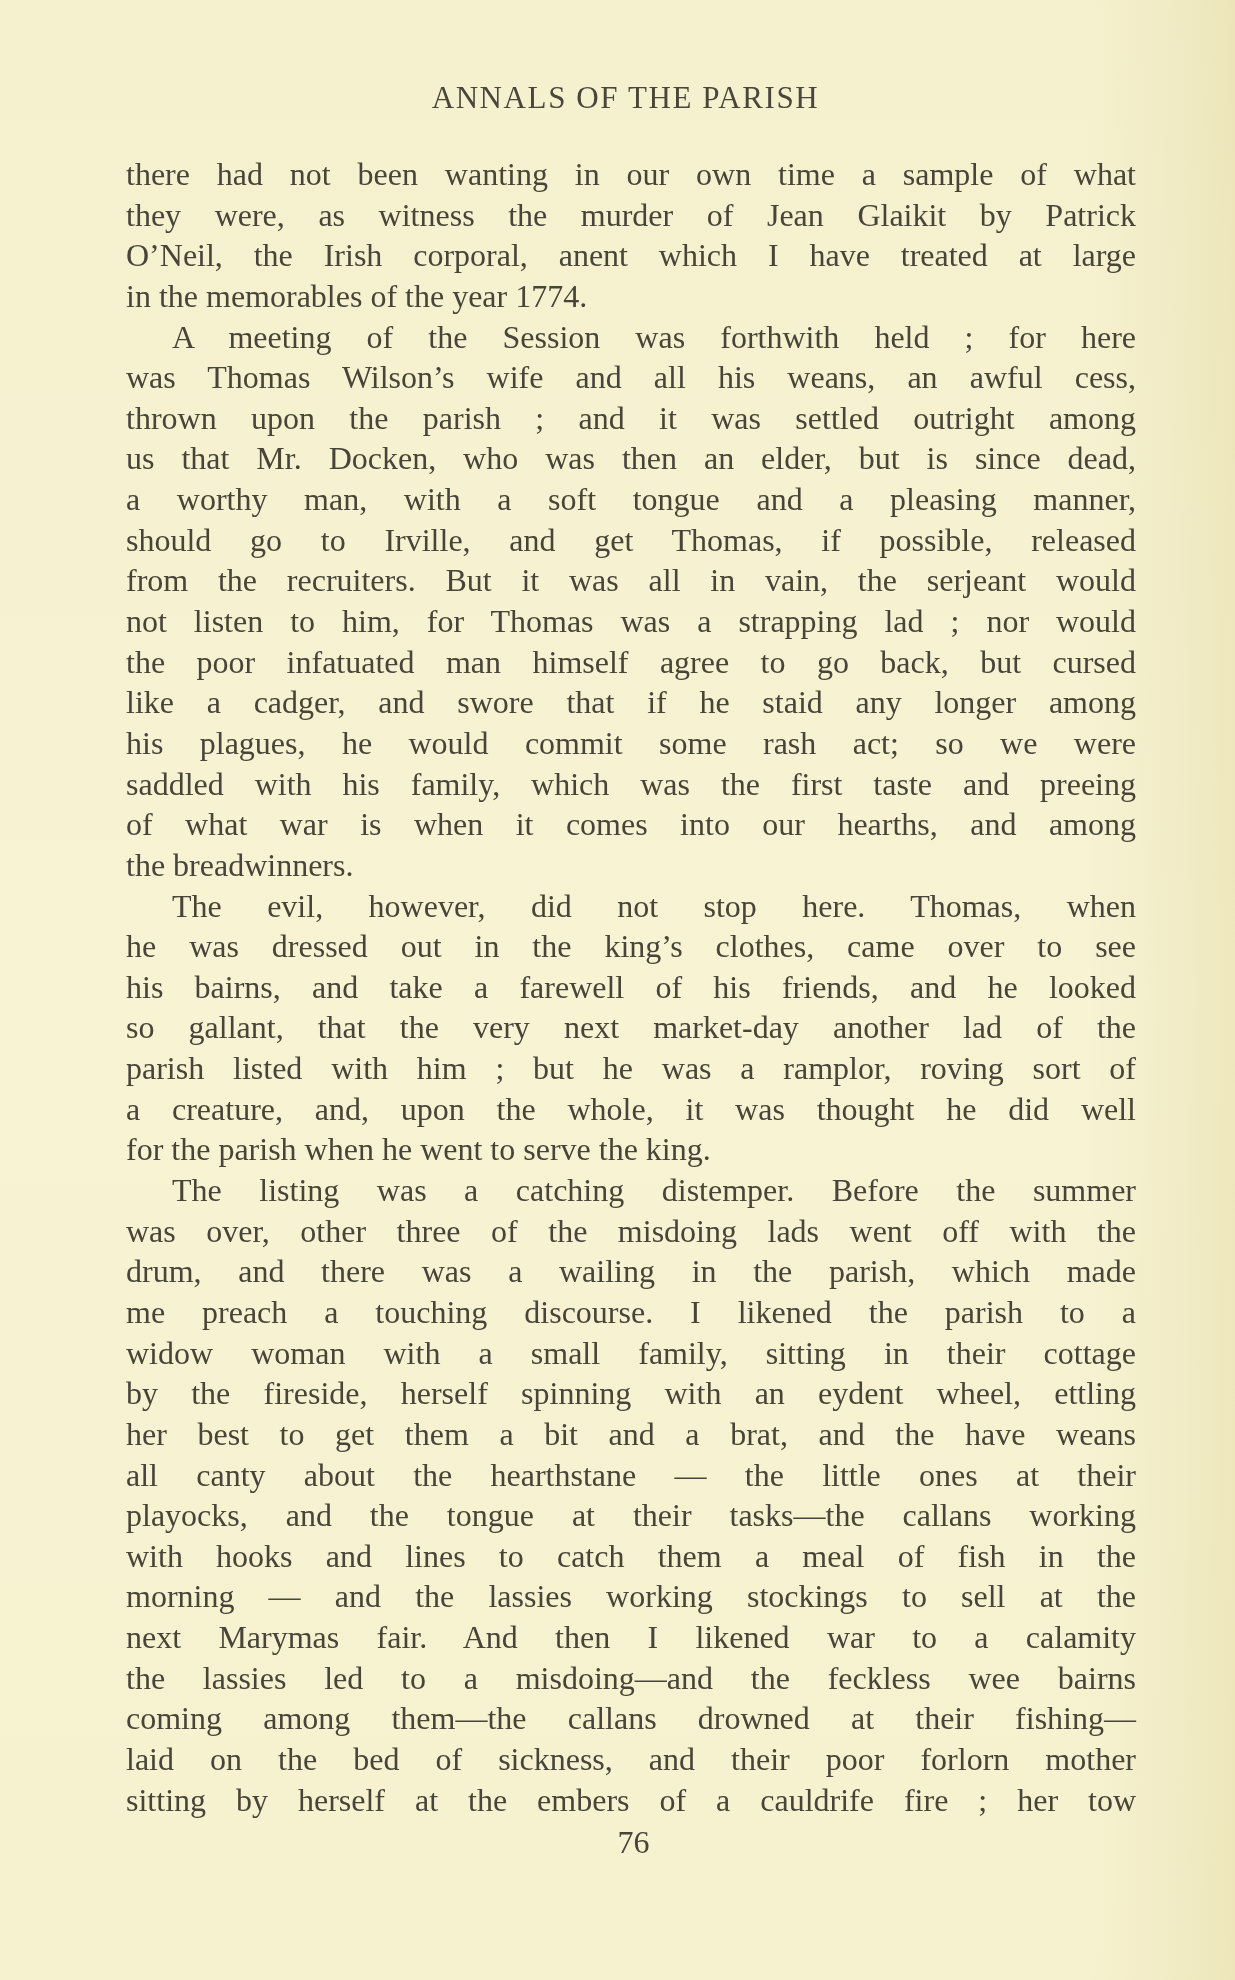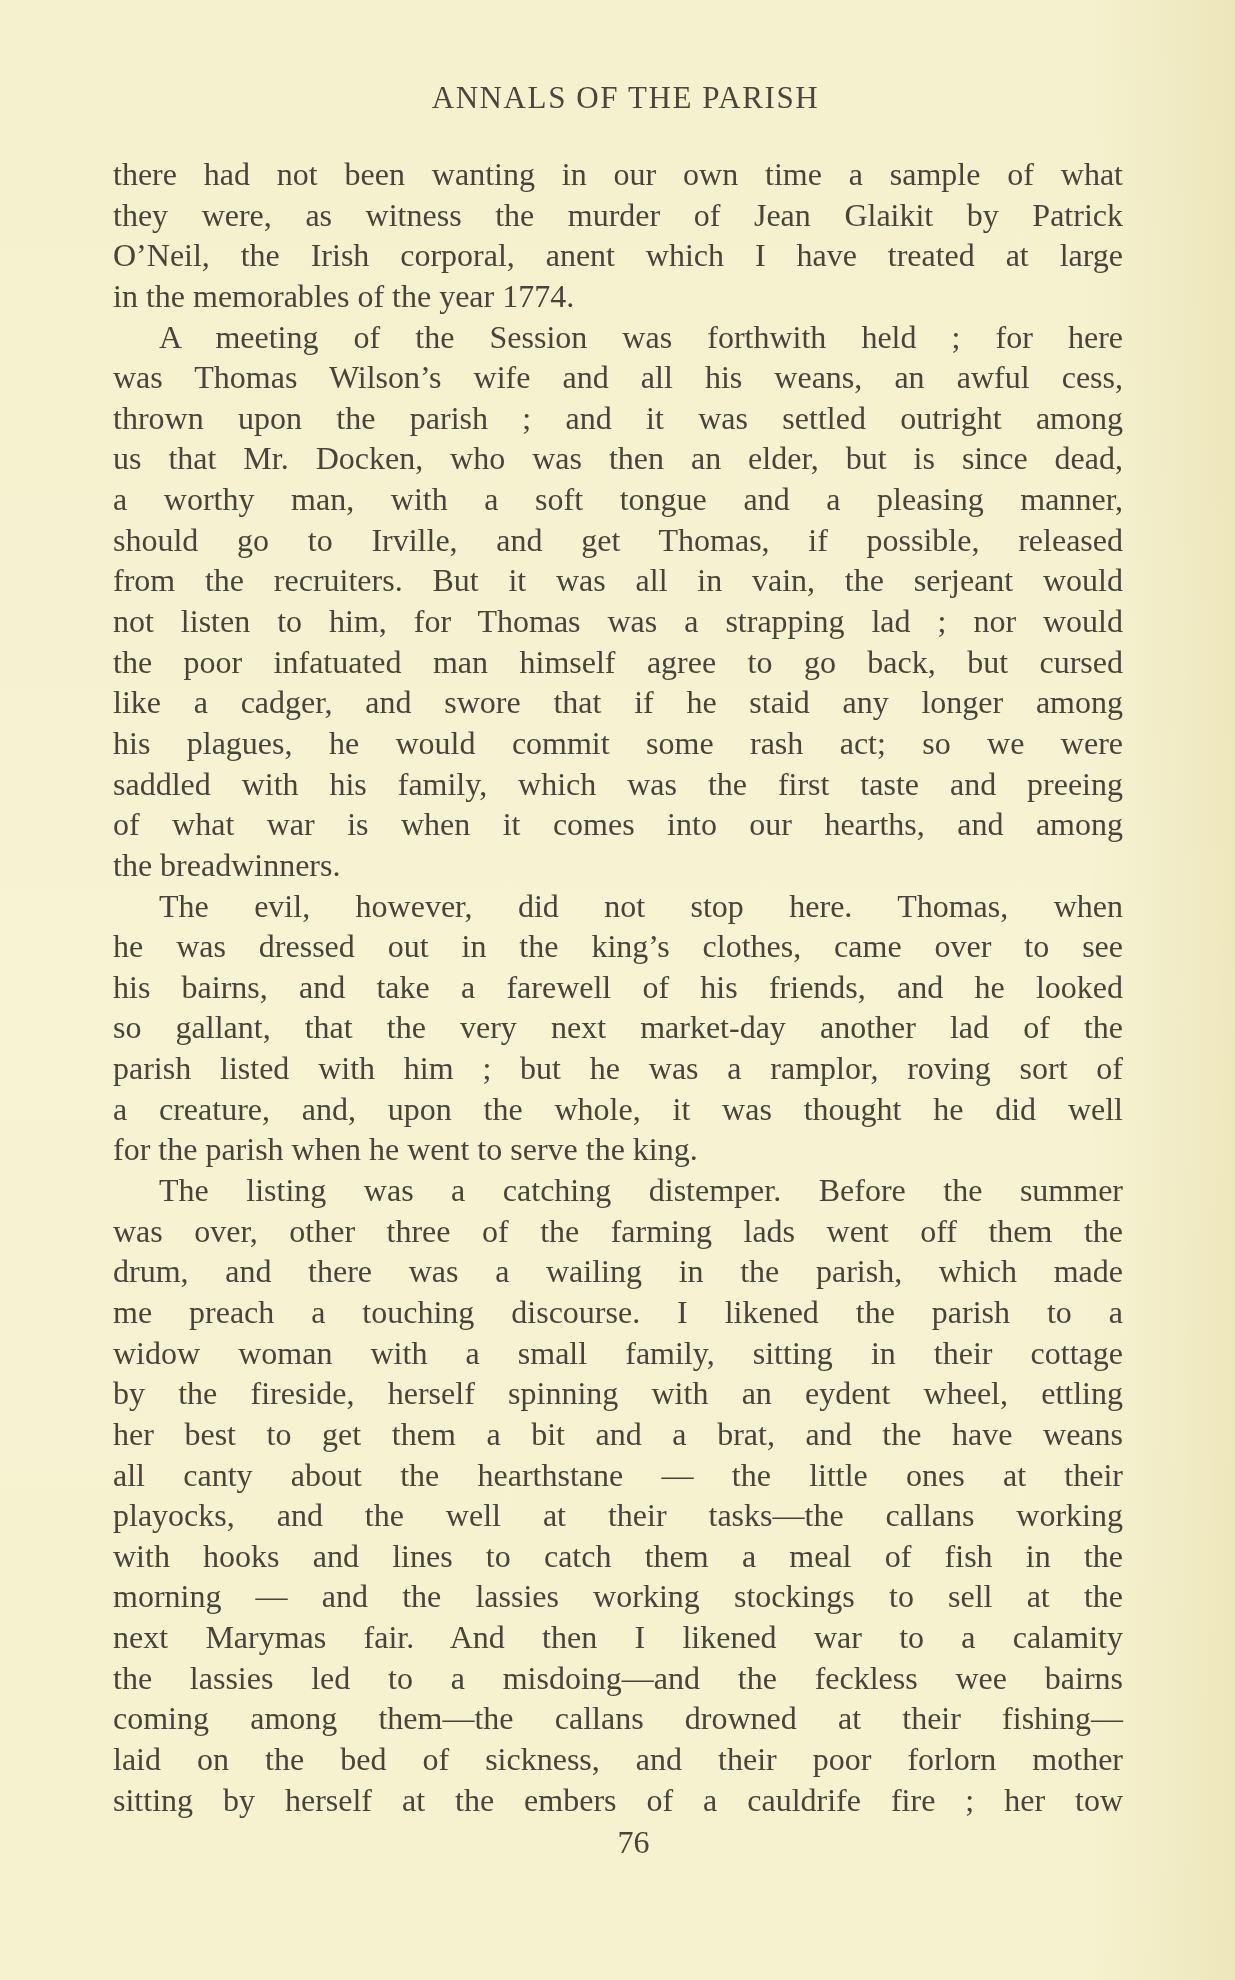--- a/index.html
+++ b/index.html
@@ -28,21 +28,21 @@
     width: 1235px;
     top: 78px;
     text-align: center;
     font-size: 31px;
     letter-spacing: 1.6px;
     line-height: 40px;
     color: #4a463c;
   }
   .body-text {
     position: absolute;
-    left: 113px;
+    left: 126px;
     top: 154px;
     width: 1010px;
   }
   .line {
     display: block;
     height: 40.65px;
     line-height: 40.65px;
     font-size: 32px;
     text-align: justify;
     text-align-last: justify;
@@ -104,28 +104,28 @@
       <span class="line">he was dressed out in the king’s clothes, came over to see</span>
       <span class="line">his bairns, and take a farewell of his friends, and he looked</span>
       <span class="line">so gallant, that the very next market-day another lad of the</span>
       <span class="line">parish listed with him ; but he was a ramplor, roving sort of</span>
       <span class="line">a creature, and, upon the whole, it was thought he did well</span>
       <span class="line last">for the parish when he went to serve the king.</span>
     </div>
 
     <div class="paragraph">
       <span class="line indent">The listing was a catching distemper. Before the summer</span>
-      <span class="line">was over, other three of the farming lads went off them the</span>
+      <span class="line">was over, other three of the misdoing lads went off with the</span>
       <span class="line">drum, and there was a wailing in the parish, which made</span>
       <span class="line">me preach a touching discourse. I likened the parish to a</span>
       <span class="line">widow woman with a small family, sitting in their cottage</span>
       <span class="line">by the fireside, herself spinning with an eydent wheel, ettling</span>
       <span class="line">her best to get them a bit and a brat, and the have weans</span>
       <span class="line">all canty about the hearthstane — the little ones at their</span>
-      <span class="line">playocks, and the well at their tasks—the callans working</span>
+      <span class="line">playocks, and the tongue at their tasks—the callans working</span>
       <span class="line">with hooks and lines to catch them a meal of fish in the</span>
       <span class="line">morning — and the lassies working stockings to sell at the</span>
       <span class="line">next Marymas fair. And then I likened war to a calamity</span>
       <span class="line">the lassies led to a misdoing—and the feckless wee bairns</span>
       <span class="line">coming among them—the callans drowned at their fishing—</span>
       <span class="line">laid on the bed of sickness, and their poor forlorn mother</span>
       <span class="line">sitting by herself at the embers of a cauldrife fire ; her tow</span>
     </div>
 
   </div>

